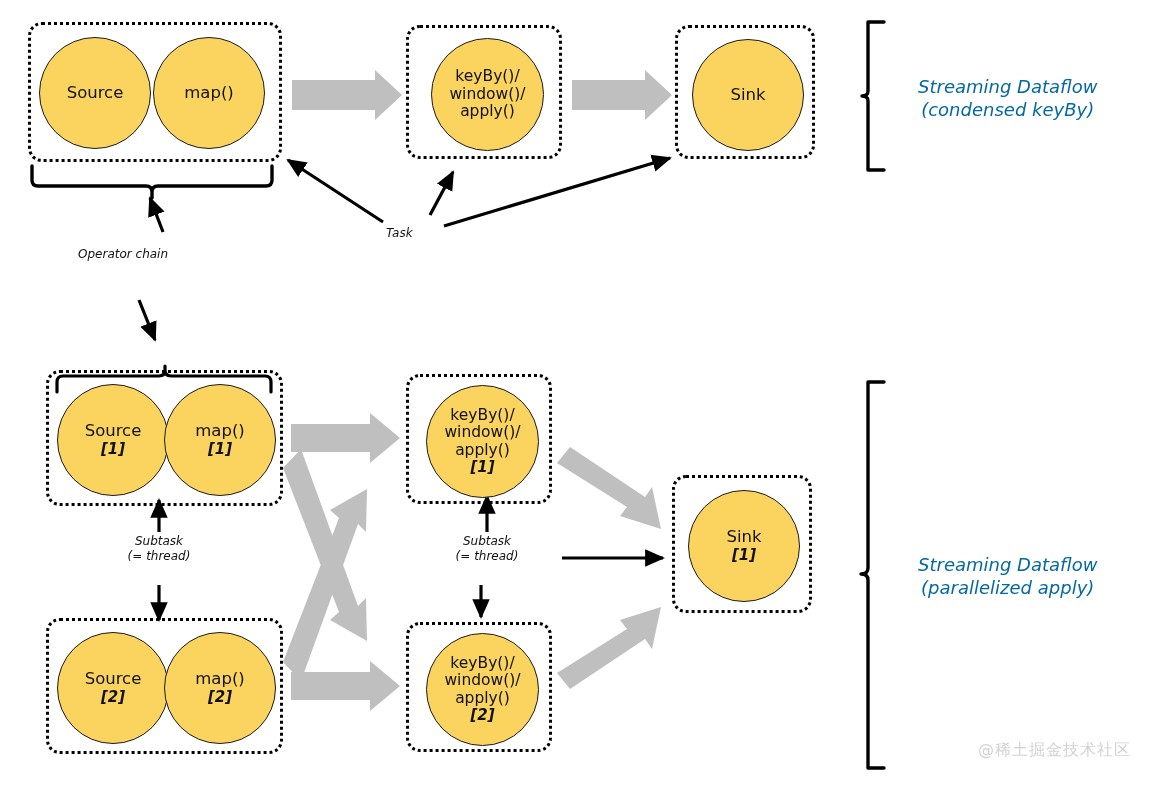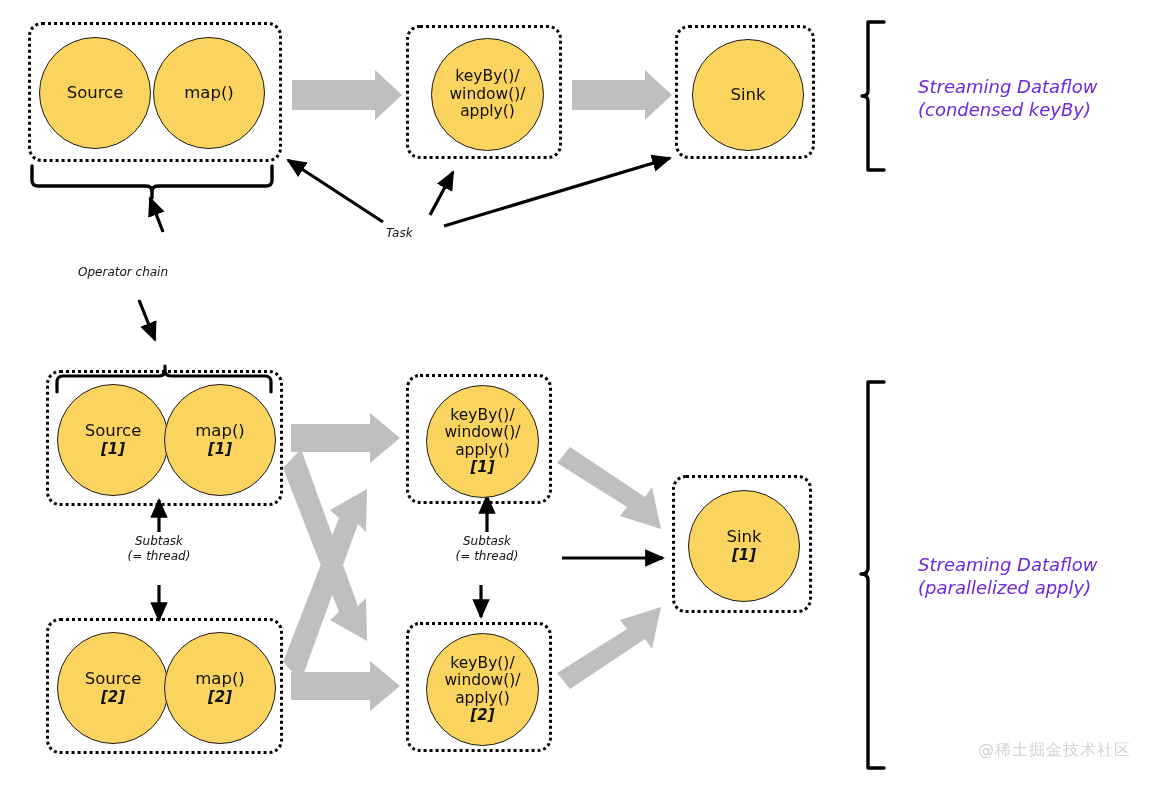--- a/index.html
+++ b/index.html
@@ -41,22 +41,22 @@
     font-size:12px;
     color:#111;
     white-space:nowrap;
     line-height:1.25;
   }
   .anno.ctr{text-align:center;}
   .bracket-label{
     position:absolute;
     font-style:italic;
     font-size:18px;
-    color:#6d28d9;
-    text-align:left;
+    color:#0369a1;
+    text-align:center;
     line-height:1.3;
     white-space:nowrap;
   }
   .watermark{
     position:absolute;
     color:#d2d2d2;
     font-size:16px;
     letter-spacing:1px;
     white-space:nowrap;
   }
@@ -178,21 +178,21 @@
       </span>
     </div>
   </div>
 
   <div class="nodebox" style="left:675px;top:25px;width:140px;height:134px;">
     <div class="circle t16" style="left:14px;top:11px;width:112px;height:112px;">
       <span class="txt">Sink</span>
     </div>
   </div>
 
-  <div class="anno ctr" style="left:78px;top:265px;">
+  <div class="anno ctr" style="left:78px;top:247px;">
     <span>Operator chain</span>
   </div>
 
   <div class="anno" style="left:386px;top:226px;">
     <span>Task</span>
   </div>
 
   <div class="bracket-label" style="left:918px;top:75px;">
     <span>Streaming Dataflow</span><br>
     <span>(condensed keyBy)</span>

